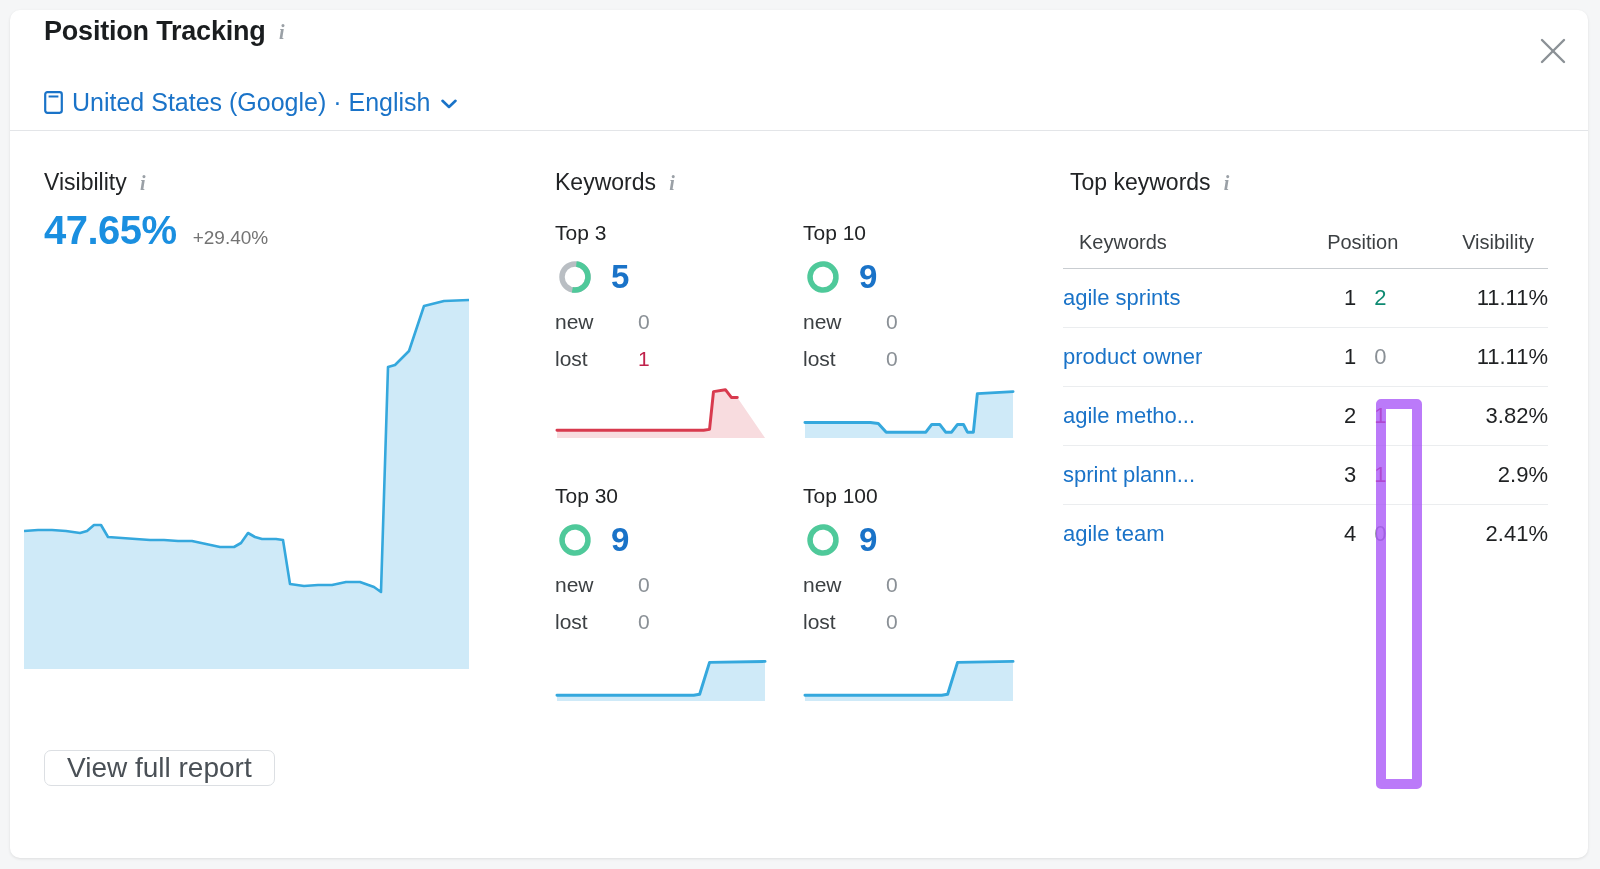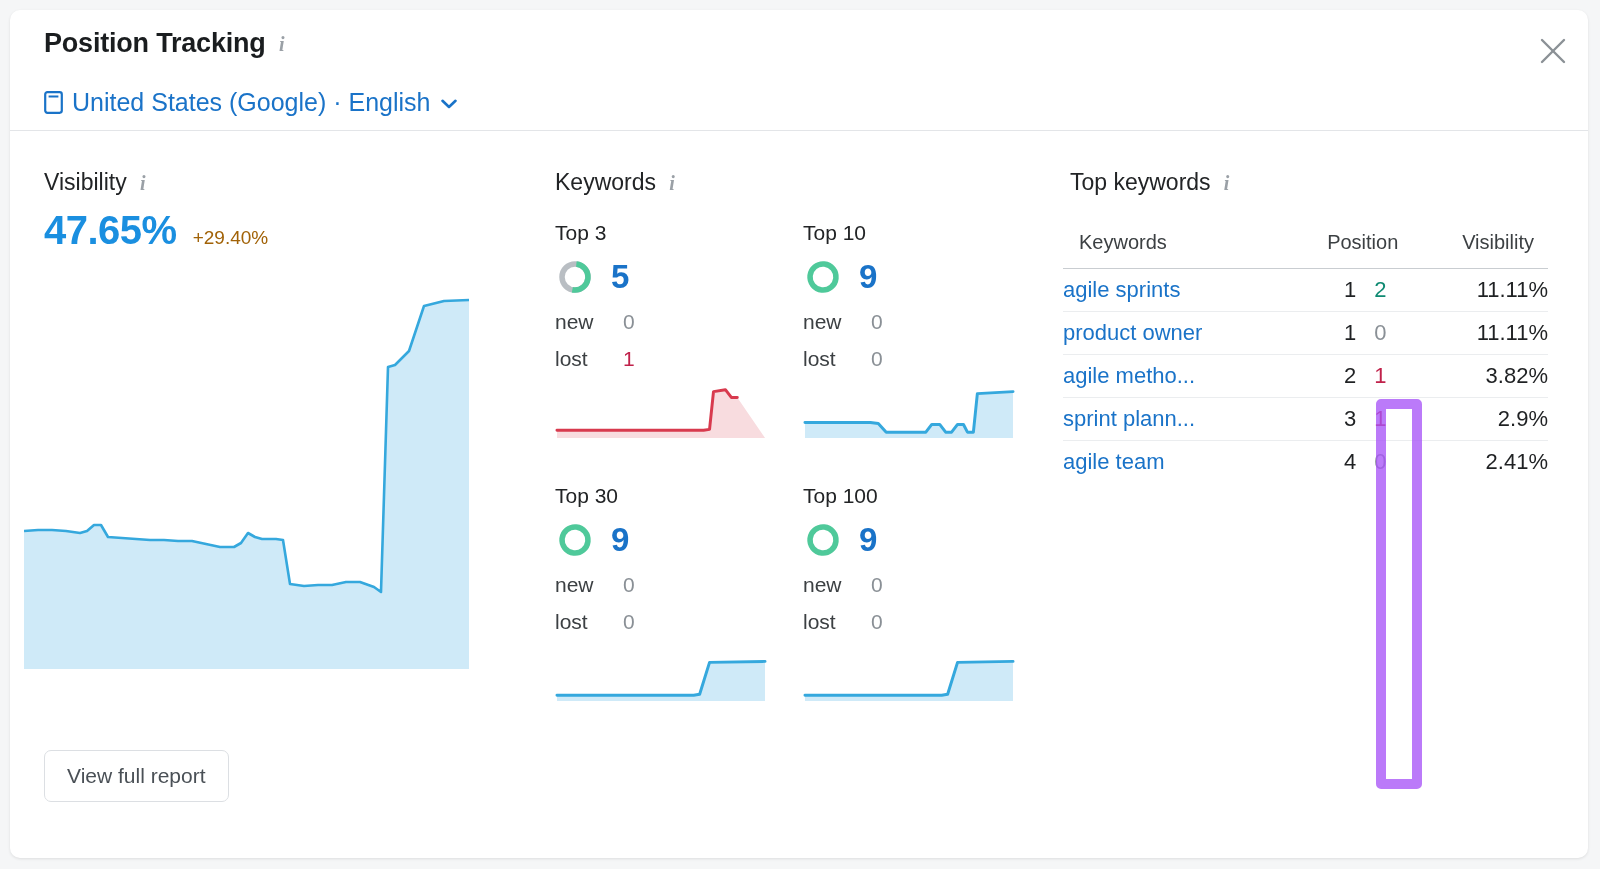--- a/index.html
+++ b/index.html
@@ -21,21 +21,21 @@
   }
 
   
   .header {
     position: relative;
     height: 121px;
     border-bottom: 1px solid #e3e5e8;
   }
   .title-row {
     position: absolute;
-    left: 34px; top: 18px;
+    left: 34px; top: 6px;
     display: flex; align-items: center; gap: 10px;
   }
   .title {
     font-size: 27px; font-weight: bold; color: #1a1d1f;
     letter-spacing: -0.2px;
   }
   .info-icon {
     display: inline-block;
     width: 12px; height: 18px;
     position: relative;
@@ -87,46 +87,46 @@
 
   .sec-head {
     display:flex; align-items:center; gap:10px;
   }
   .sec-title { font-size: 23px; color: #222426; }
 
   
   .vis { position:absolute; left:34px; top:38px; width: 470px; }
   .vis-val-row { display:flex; align-items:baseline; gap:16px; margin-top:12px; }
   .vis-val { font-size: 40px; font-weight: bold; color:#1a8fe0; letter-spacing:-0.5px; }
-  .vis-delta { font-size: 19px; color:#a16207; }
+  .vis-delta { font-size: 19px; color:#737373; }
   .vis-chart { position:absolute; left: 14px; top: 148px; width: 445px; height: 390px; }
 
   .report-btn {
     position:absolute; left:34px; top: 619px;
-    padding: 13px 22px;
+    padding: 1px 22px;
     border:1px solid #dcdfe3; border-radius:7px;
-    background:#fff; color:#4a5056; font-size:21px;
+    background:#fff; color:#4a5056; font-size:28px;
     cursor:pointer;
     text-align:right;
   }
 
   
   .kw { position:absolute; left:545px; top:38px; width: 490px; }
   .kw-grid {
     position:absolute; left:545px; top:90px;
     width: 492px;
     display:grid; grid-template-columns: 248px 248px;
     row-gap: 46px;
   }
   .kw-cell { width: 222px; }
   .kw-label { font-size:21px; color:#222426; }
   .kw-num-row { display:flex; align-items:center; gap:16px; margin-top:12px; }
   .donut { width:40px; height:40px; display:block; }
   .kw-num { font-size:33px; font-weight:bold; color:#1a73c8; }
-  .kw-stat { display:flex; gap:22px; font-size:21px; margin-top:13px; }
+  .kw-stat { display:flex; gap:37px; font-size:21px; margin-top:13px; }
   .kw-stat .k { color:#3c4043; width:46px; }
   .kw-stat .v { color:#8a9096; }
   .kw-stat .v.loss { color:#c0224b; }
   .spark { margin-top:11px; width:212px; height:56px; display:block; }
 
   
   .tk { position:absolute; left:1060px; top:38px; width: 490px; }
   .tk-table {
     position:absolute; left:1053px; top:92px;
     width: 485px;
@@ -135,21 +135,21 @@
   .tk-table th {
     font-weight:normal; font-size:20px; color:#3c4043;
     padding: 8px 0 14px 0;
     border-bottom: 1px solid #c9cdd1;
   }
   .tk-table th.c-kw { text-align:left; padding-left: 16px; }
   .tk-table th.c-pos { text-align:right; padding-right: 6px; }
   .tk-table th.c-vis { text-align:right; padding-right: 14px; }
   .tk-table td {
     font-size: 22px;
-    padding: 8px 0;
+    padding: 16px 0;
     border-bottom: 1px solid #ebedef;
   }
   .tk-table tr:last-child td { border-bottom: none; }
   .td-kw { color:#1a73c8; padding-left:16px; cursor:pointer; }
   .td-pos { text-align:right; color:#1f2123; width: 60px; padding-right:0; }
   .td-chg { text-align:center; width: 48px; color:#8a9096; }
   .td-chg.up { color:#0f8a72; }
   .td-chg.down { color:#c0224b; }
   .td-vis { text-align:right; color:#1f2123; padding-right:14px; }
 

